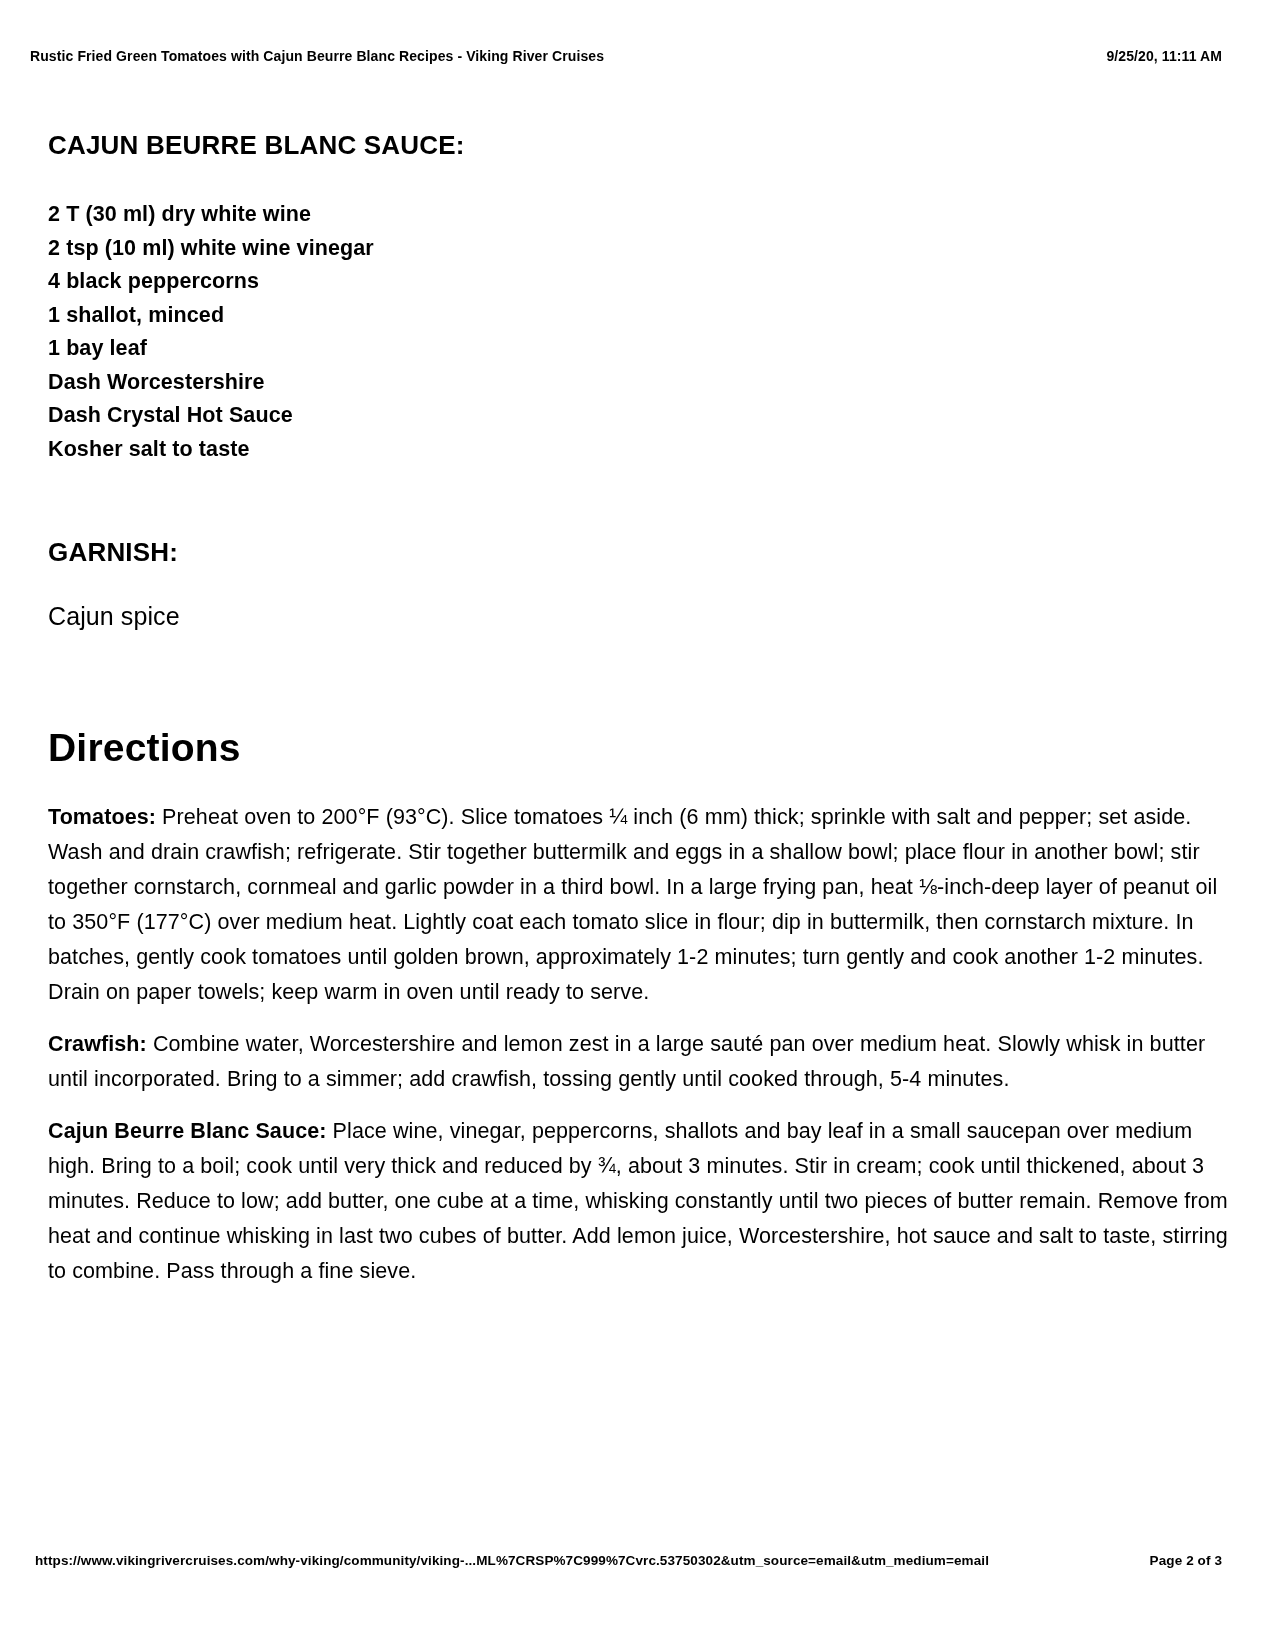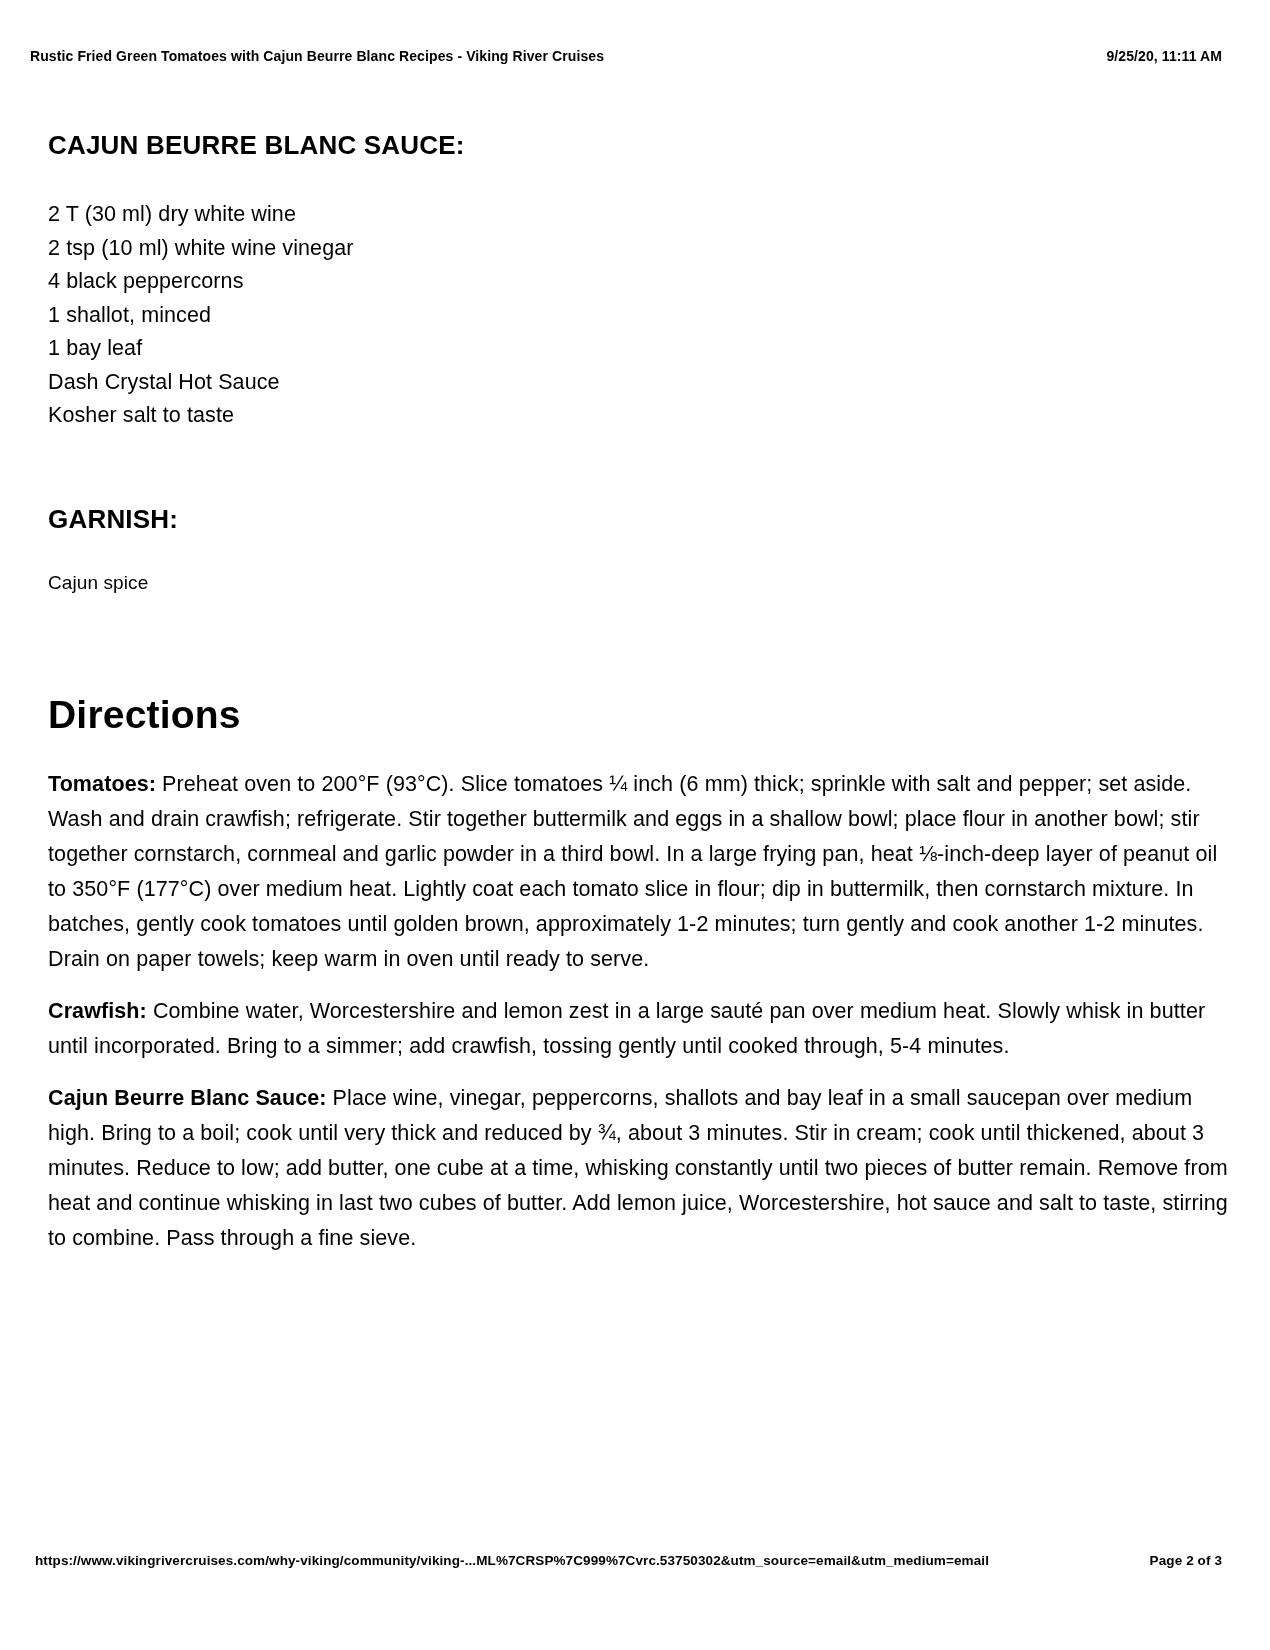--- a/index.html
+++ b/index.html
@@ -44,24 +44,25 @@
     margin-top: 71px;
     margin-bottom: 33px;
   }
   .ingredient-list {
     list-style: none;
     margin: 0;
     padding: 0;
     font-size: 21.5px;
     line-height: 33.5px;
     letter-spacing: 0.1px;
+    font-weight: bold;
   }
   .garnish-item {
     margin: 0;
-    font-size: 19px;
+    font-size: 25px;
     line-height: 30px;
     letter-spacing: 0.1px;
   }
   .directions-heading {
     margin: 95px 0 30px 0;
     font-size: 39px;
     font-weight: 600;
     letter-spacing: 0.2px;
   }
   .step {
@@ -102,20 +103,21 @@
   <main class="content">
 
     <h2 class="section-heading sauce-heading">CAJUN BEURRE BLANC SAUCE:</h2>
 
     <ul class="ingredient-list">
       <li>2 T (30 ml) dry white wine</li>
       <li>2 tsp (10 ml) white wine vinegar</li>
       <li>4 black peppercorns</li>
       <li>1 shallot, minced</li>
       <li>1 bay leaf</li>
+      <li>Dash Worcestershire</li>
       <li>Dash Crystal Hot Sauce</li>
       <li>Kosher salt to taste</li>
     </ul>
 
     <h2 class="section-heading garnish-heading">GARNISH:</h2>
 
     <p class="garnish-item">Cajun spice</p>
 
     <h1 class="directions-heading">Directions</h1>
 

